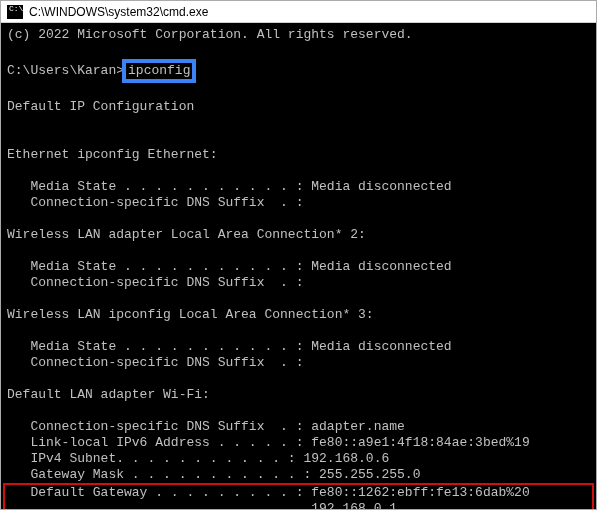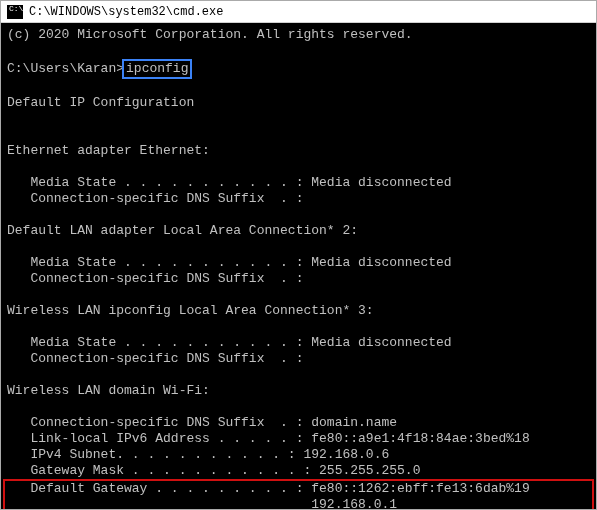--- a/index.html
+++ b/index.html
@@ -39,79 +39,79 @@
       display: flex;
       align-items: flex-start;
       justify-content: flex-start;
       padding: 1px 2px;
       color: #fff;
       font-size: 8px;
       line-height: 6px;
       font-family: "Courier New", monospace;
     }
     .title-text {
-      font-family: Liberation Mono, monospace;
+      font-family: Liberation Sans, sans-serif;
       font-size: 12px;
       color: #000;
     }
     .terminal {
       background: #000;
       color: #c0c0c0;
       flex: 1;
       padding: 4px 6px;
       font-family: Consolas, "Courier New", monospace;
       font-size: 13px;
       line-height: 16px;
       white-space: pre;
       overflow: hidden;
     }
     .highlight-cmd {
-      border: 2px solid #3b82f6;
+      border: 4px solid #3b82f6;
       padding: 0 2px;
       margin-left: -2px;
       display: inline-block;
     }
     .highlight-box {
       border: 2px solid #d01010;
       margin-left: -4px;
       margin-right: -4px;
       padding: 0 2px;
     }
   </style>
 </head>
 <body>
 
 <div class="window">
   <div class="title-bar">
     <div class="title-icon">C:\</div>
     <div class="title-text">C:\WINDOWS\system32\cmd.exe</div>
   </div>
-  <div class="terminal"><span>(c) 2020 Microsoft Corporation. All rights reserved.</span>
+  <div class="terminal"><span>(c) 2022 Microsoft Corporation. All rights reserved.</span>
 
 <span>C:\Users\Karan&gt;</span><span class="highlight-cmd">ipconfig</span>
 
 <span>Default IP Configuration</span>
 
 
-<span>Ethernet adapter Ethernet:</span>
+<span>Ethernet ipconfig Ethernet:</span>
 
 <span>   Media State . . . . . . . . . . . : Media disconnected</span>
 <span>   Connection-specific DNS Suffix  . :</span>
 
-<span>Default LAN adapter Local Area Connection* 2:</span>
+<span>Wireless LAN adapter Local Area Connection* 2:</span>
 
 <span>   Media State . . . . . . . . . . . : Media disconnected</span>
 <span>   Connection-specific DNS Suffix  . :</span>
 
 <span>Wireless LAN ipconfig Local Area Connection* 3:</span>
 
 <span>   Media State . . . . . . . . . . . : Media disconnected</span>
 <span>   Connection-specific DNS Suffix  . :</span>
 
-<span>Wireless LAN domain Wi-Fi:</span>
+<span>Default LAN adapter Wi-Fi:</span>
 
-<span>   Connection-specific DNS Suffix  . : domain.name</span>
-<span>   Link-local IPv6 Address . . . . . : fe80::a9e1:4f18:84ae:3bed%18</span>
+<span>   Connection-specific DNS Suffix  . : adapter.name</span>
+<span>   Link-local IPv6 Address . . . . . : fe80::a9e1:4f18:84ae:3bed%19</span>
 <span>   IPv4 Subnet. . . . . . . . . . . : 192.168.0.6</span>
 <span>   Gateway Mask . . . . . . . . . . . : 255.255.255.0</span>
-<div class="highlight-box"><span>   Default Gateway . . . . . . . . . : fe80::1262:ebff:fe13:6dab%19</span>
+<div class="highlight-box"><span>   Default Gateway . . . . . . . . . : fe80::1262:ebff:fe13:6dab%20</span>
 <span>                                       192.168.0.1</span></div></div>
 </div>
 
 </body></html>

